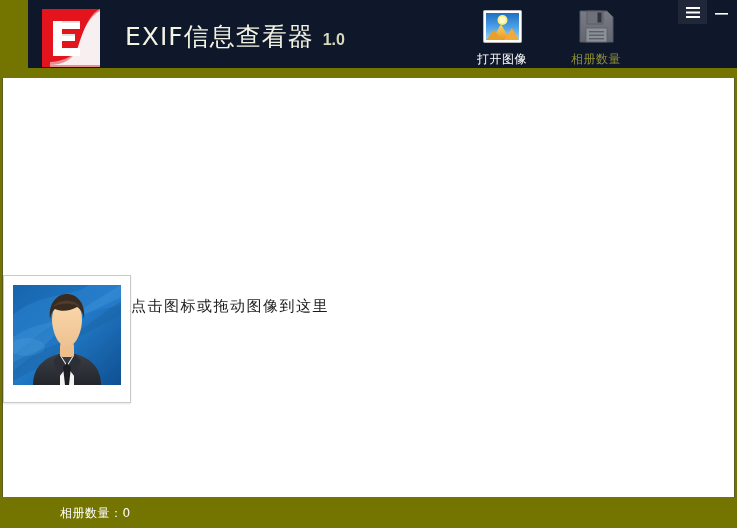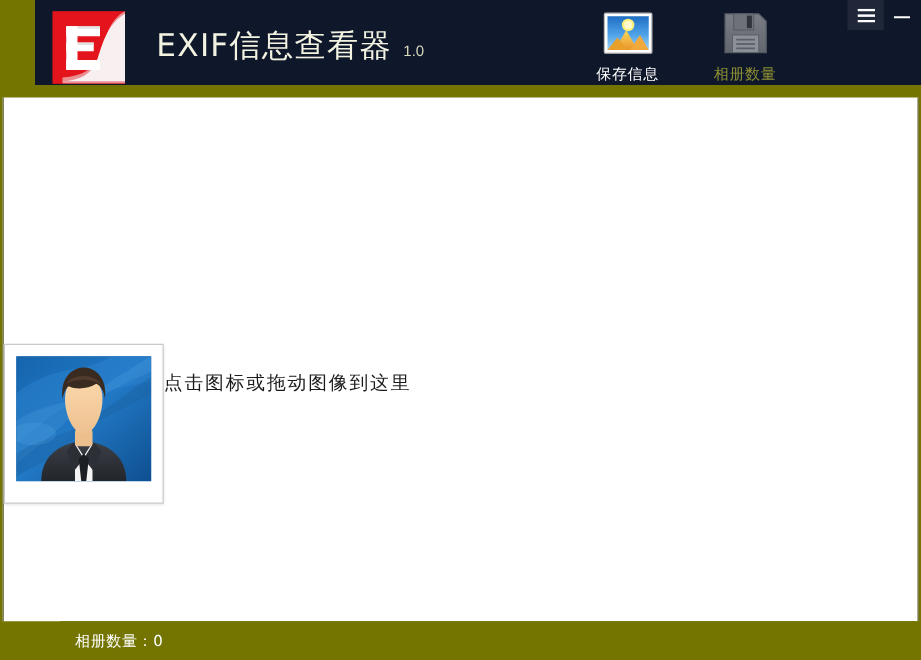--- a/index.html
+++ b/index.html
@@ -80,24 +80,25 @@
     align-items: baseline;
   }
   .app-title {
     font-size: 25px;
     color: #f3f3e2;
     letter-spacing: 1px;
     line-height: 1;
     font-family: "DejaVu Sans", "Liberation Sans", sans-serif;
   }
   .app-version {
-    font-size: 12px;
+    font-size: 16px;
     color: #d8d8bb;
     margin-left: 9px;
     line-height: 1;
+    font-weight: bold;
   }
 
   
   .toolbar {
     position: absolute;
     left: 443px;
     top: 6px;
     display: flex;
     gap: 32px;
   }
@@ -280,21 +281,21 @@
               </linearGradient>
             </defs>
             <rect x="4" y="7" width="33" height="27" fill="url(#sky)"></rect>
             <circle cx="20.5" cy="14" r="5" fill="#fff07a"></circle>
             <circle cx="20.5" cy="14" r="3.2" fill="#fffbcf"></circle>
             <polygon points="10,34 19,18 28,34" fill="url(#mnt)"></polygon>
             <polygon points="22,34 30,22 37,34" fill="#f2a93b"></polygon>
             <polygon points="4,34 12,24 20,34" fill="#e9a029"></polygon>
           </svg>
         </div>
-        <span class="tool-label">保存信息</span>
+        <span class="tool-label">打开图像</span>
       </div>
 
       <div class="tool-btn disabled">
         <div class="tool-icon">
           <svg width="41" height="41" viewBox="0 0 41 41">
             <defs>
               <linearGradient id="fdbody" x1="0" y1="0" x2="0" y2="1">
                 <stop offset="0%" stop-color="#d0d0d0"></stop>
                 <stop offset="100%" stop-color="#a8a8a8"></stop>
               </linearGradient>

